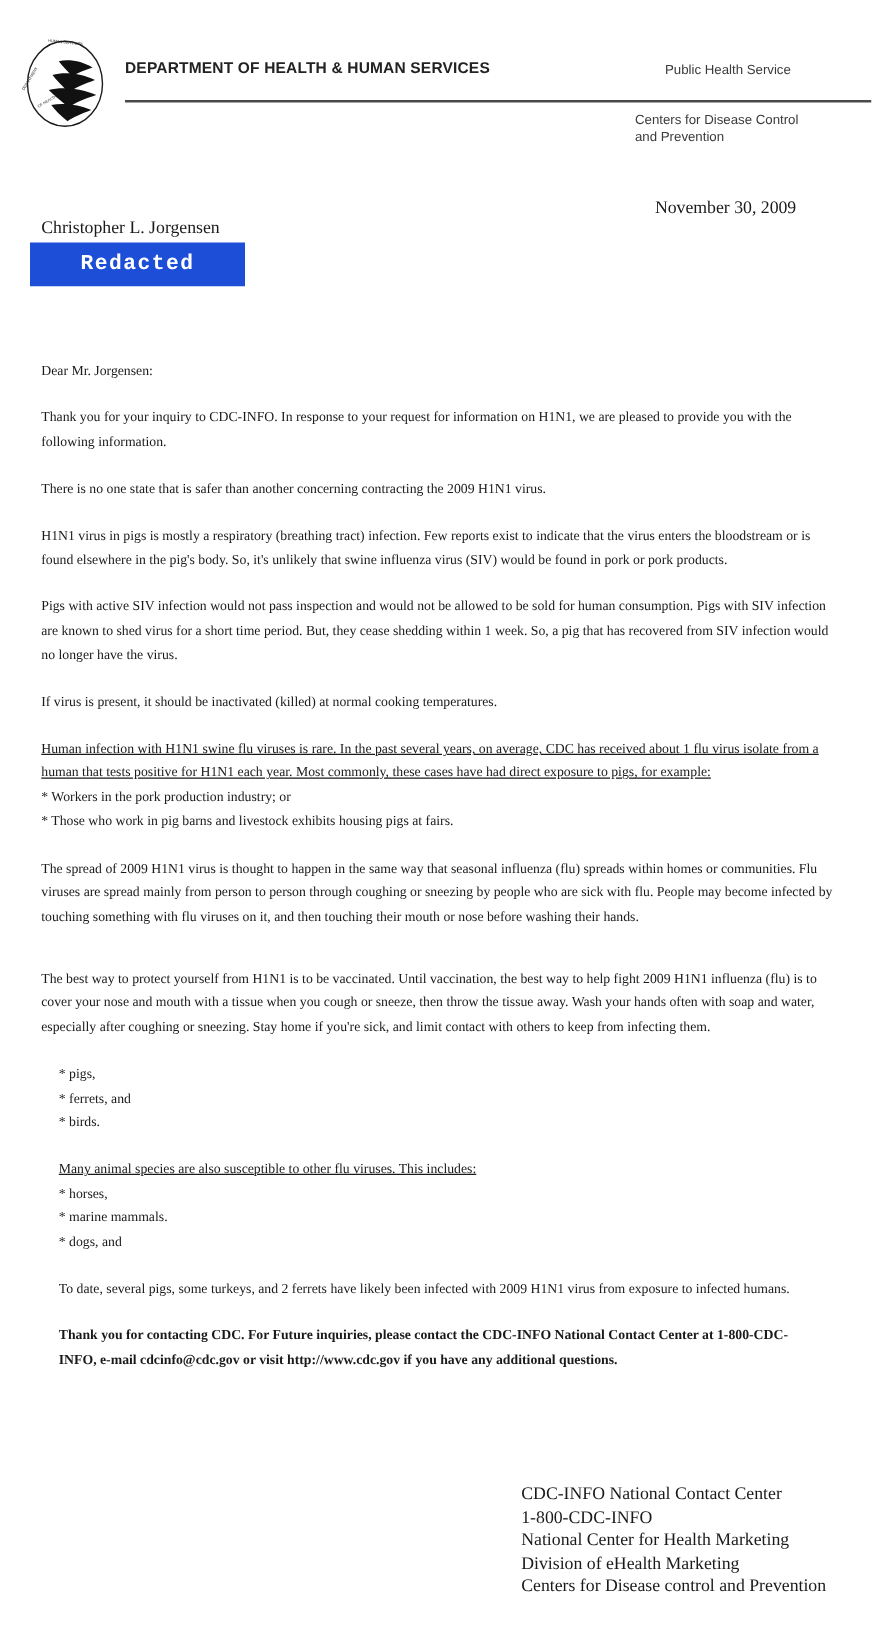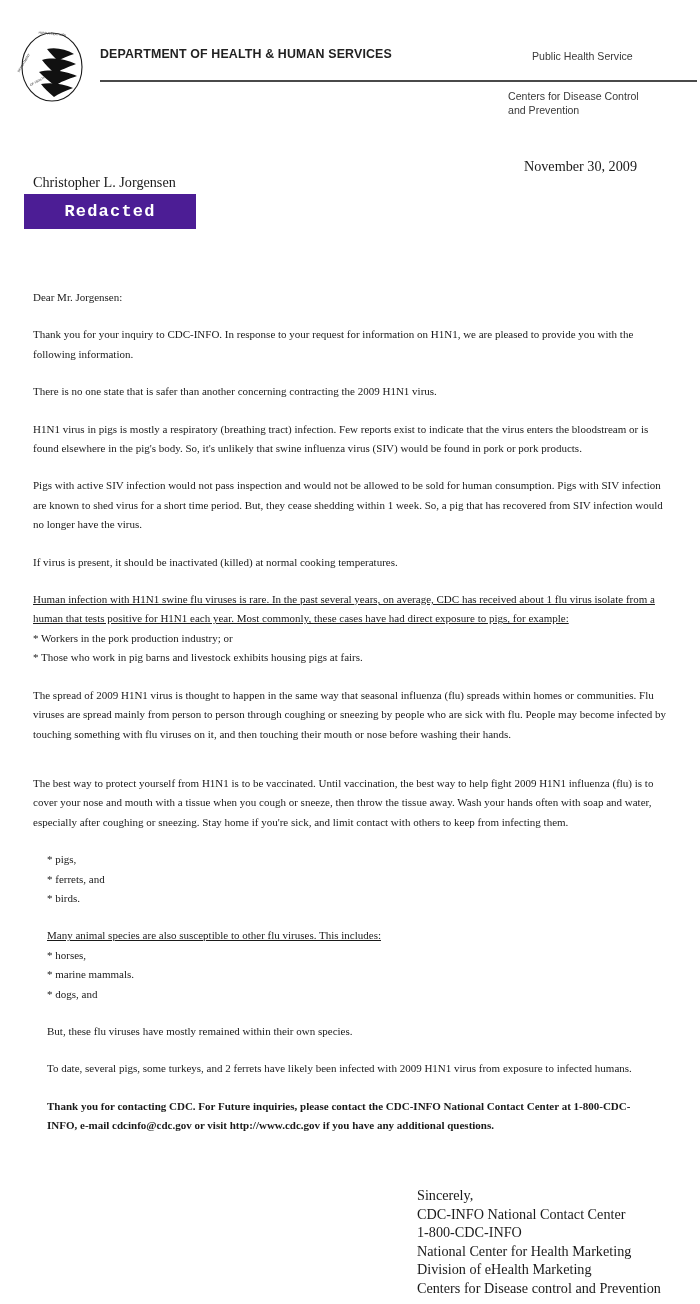--- a/index.html
+++ b/index.html
@@ -73,21 +73,21 @@
   }
   #addressee-name {
     position: absolute;
     left: 33px; top: 174px;
     font-size: 14.2px;
   }
   #redaction-box {
     position: absolute;
     left: 24px; top: 194px;
     width: 172px; height: 35px;
-    background: #4c1d95;
+    background: #1d4ed8;
   }
   #redaction-label {
     position: absolute;
     left: 0; top: 0;
     width: 172px; height: 35px;
     display: flex;
     align-items: center;
     justify-content: center;
     font-family: "Liberation Mono", "DejaVu Sans Mono", monospace;
     font-weight: bold;
@@ -209,28 +209,26 @@
       <li>* birds.</li>
     </ul>
 
     <p class="para tight">Many animal species are also susceptible to other flu viruses. This includes:</p>
     <ul class="bullet-list">
       <li>* horses,</li>
       <li>* marine mammals.</li>
       <li>* dogs, and</li>
     </ul>
 
-    <p class="para">But, these flu viruses have mostly remained within their own species.</p>
 
     <p class="para">To date, several pigs, some turkeys, and 2 ferrets have likely been infected with 2009 H1N1 virus from exposure to infected humans.</p>
 
     <p class="bold-para">Thank you for contacting CDC. For Future inquiries, please contact the CDC-INFO National Contact Center at 1-800-CDC-INFO, e-mail cdcinfo@cdc.gov or visit http://www.cdc.gov if you have any additional questions.</p>
   </div>
 </div>
 
 <div id="signature-block">
-  <div>Sincerely,</div>
   <div>CDC-INFO National Contact Center</div>
   <div>1-800-CDC-INFO</div>
   <div>National Center for Health Marketing</div>
   <div>Division of eHealth Marketing</div>
   <div>Centers for Disease control and Prevention</div>
 </div>
 
 </body></html>

